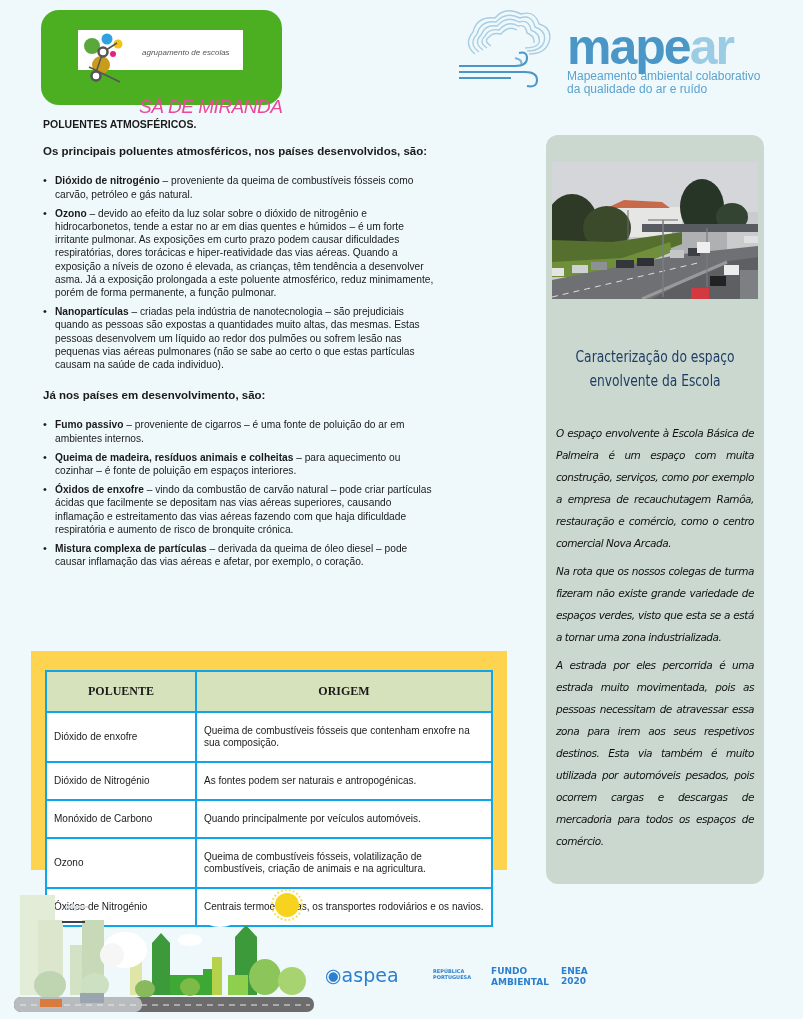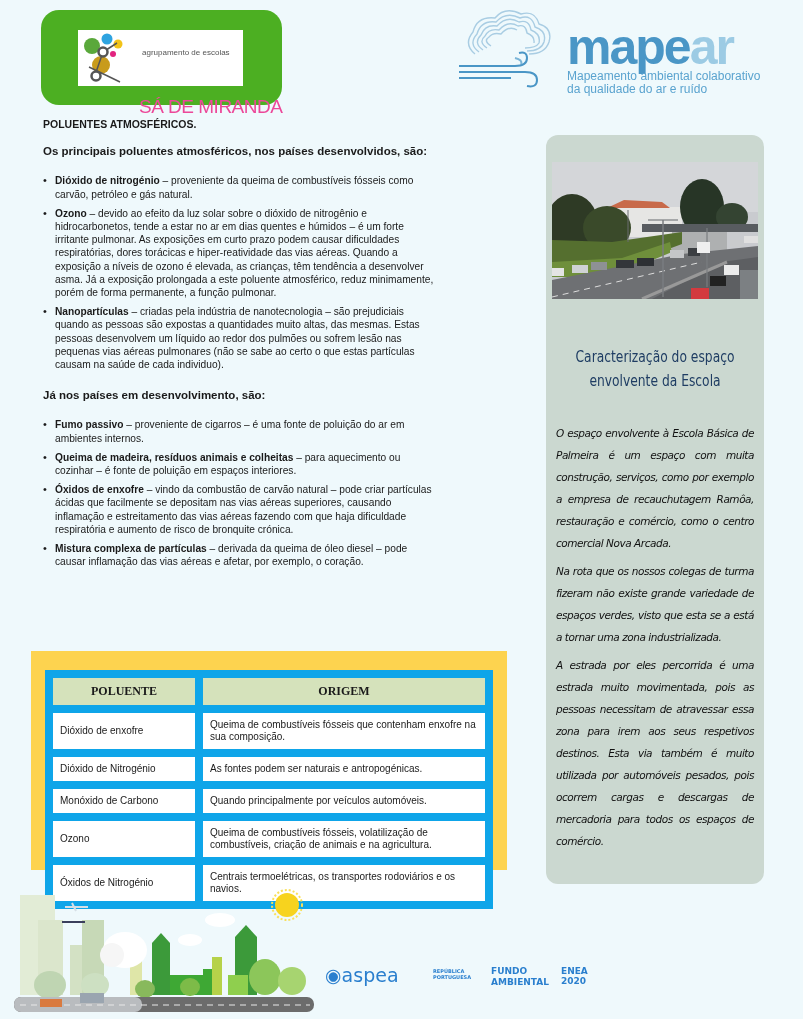--- a/index.html
+++ b/index.html
@@ -1,21 +1,21 @@
 <!DOCTYPE html>
 <html><head>
 <meta charset="utf-8">
 <style>
   * { box-sizing: border-box; margin: 0; padding: 0; }
   html, body { width: 803px; height: 1019px; overflow: hidden; }
   body { background: #eff9fc; font-family: "DejaVu Sans", sans-serif; color: #1a1a1a; position: relative; }
 
   
   .school-logo-box { position: absolute; left: 41px; top: 10px; width: 241px; height: 95px; background: #4caf22; border-radius: 18px; }
-  .school-logo-inner { position: absolute; left: 37px; top: 20px; width: 165px; height: 56px; background: #ffffff; }
+  .school-logo-inner { position: absolute; left: 37px; top: 20px; width: 165px; height: 40px; background: #ffffff; font-style: italic; }
   .school-logo-inner svg { position: absolute; left: 4px; top: 3px; }
   .school-logo-sub { position: absolute; left: 64px; top: 18px; font-size: 8px; color: #555; font-family: "Liberation Sans", sans-serif; white-space: nowrap; }
   .school-logo-name { position: absolute; left: 61px; top: 26px; font-size: 19px; color: #ec4899; font-family: "Liberation Sans", sans-serif; letter-spacing: -0.5px; white-space: nowrap; margin-top: 40px; }
 
   .mapear-logo { position: absolute; left: 455px; top: 4px; width: 340px; height: 92px; }
   .mapear-word { position: absolute; left: 112px; top: 18px; font-size: 50px; font-weight: bold; color: #4a96c6; font-family: Liberation Sans, sans-serif; letter-spacing: -2px; line-height: 1; }
   .mapear-word .ar { color: #9ccbe4; }
   .mapear-tag { position: absolute; left: 112px; top: 66px; font-size: 12px; color: #5aa3cf; font-family: "Liberation Sans", sans-serif; line-height: 13px; }
 
   
@@ -24,21 +24,21 @@
   .h-sub { font-weight: bold; font-size: 11.5px; margin-bottom: 16px; }
   .bullets { list-style: none; }
   .bullets li { position: relative; padding-left: 12px; margin-bottom: 6px; text-align: left; }
   .bullets li::before { content: "•"; position: absolute; left: 0; top: 0; font-size: 11px; }
   .bullets li b { font-weight: bold; }
   .spacer { height: 12px; }
 
   
   .table-box { position: absolute; left: 31px; top: 651px; width: 476px; height: 219px; background: #fdd34f; }
   table.pol { position: absolute; left: 14px; top: 19px; width: 448px; border-collapse: collapse; font-family: "Liberation Sans", sans-serif; font-size: 10px; }
-  table.pol th, table.pol td { border: 8px solid #0ea5e9; padding: 6px 7px; vertical-align: middle; }
+  table.pol th, table.pol td { border: 2px solid #0ea5e9; padding: 12px 7px; vertical-align: middle; }
   table.pol th { background: #d5e2bb; font-family: "Liberation Serif", serif; font-weight: bold; font-size: 12px; height: 27px; text-align: center; }
   table.pol td { background: #ffffff; height: 30px; line-height: 12px; }
   table.pol td.col1 { width: 150px; }
 
   
   .right-panel { position: absolute; left: 546px; top: 135px; width: 218px; height: 749px; background: #cbd8d0; border-radius: 12px; }
   .photo { position: absolute; left: 6px; top: 27px; width: 206px; height: 137px; overflow: hidden; background: #8f9398; }
   .right-title { position: absolute; left: 8px; top: 210px; width: 202px; text-align: center; font-family: "DejaVu Sans", sans-serif; font-size: 15px; line-height: 24px; color: #1f3d63; transform: scaleX(0.82); transform-origin: center; }
   .right-body { position: absolute; left: 10px; top: 287px; width: 198px; font-family: "DejaVu Sans", sans-serif; font-size: 10.5px; line-height: 22px; color: #111; text-align: justify; }
   .right-body p { margin-bottom: 6px; letter-spacing: -0.45px; font-style: italic; }

